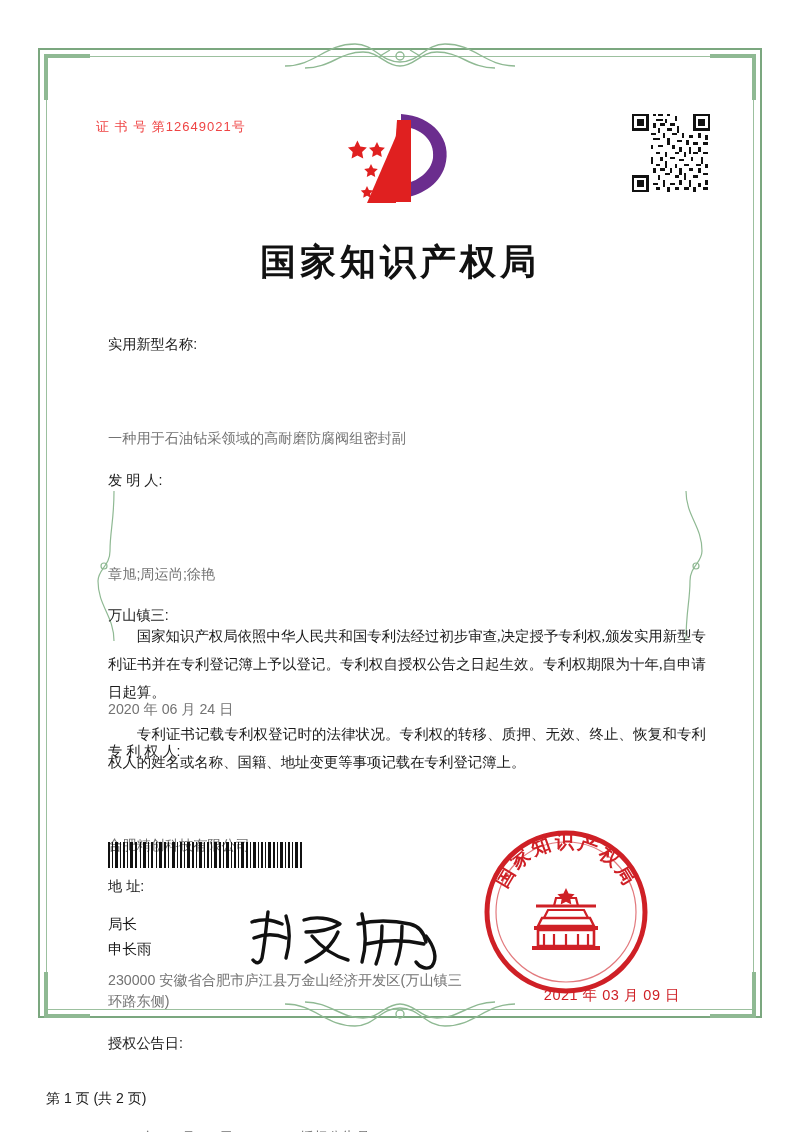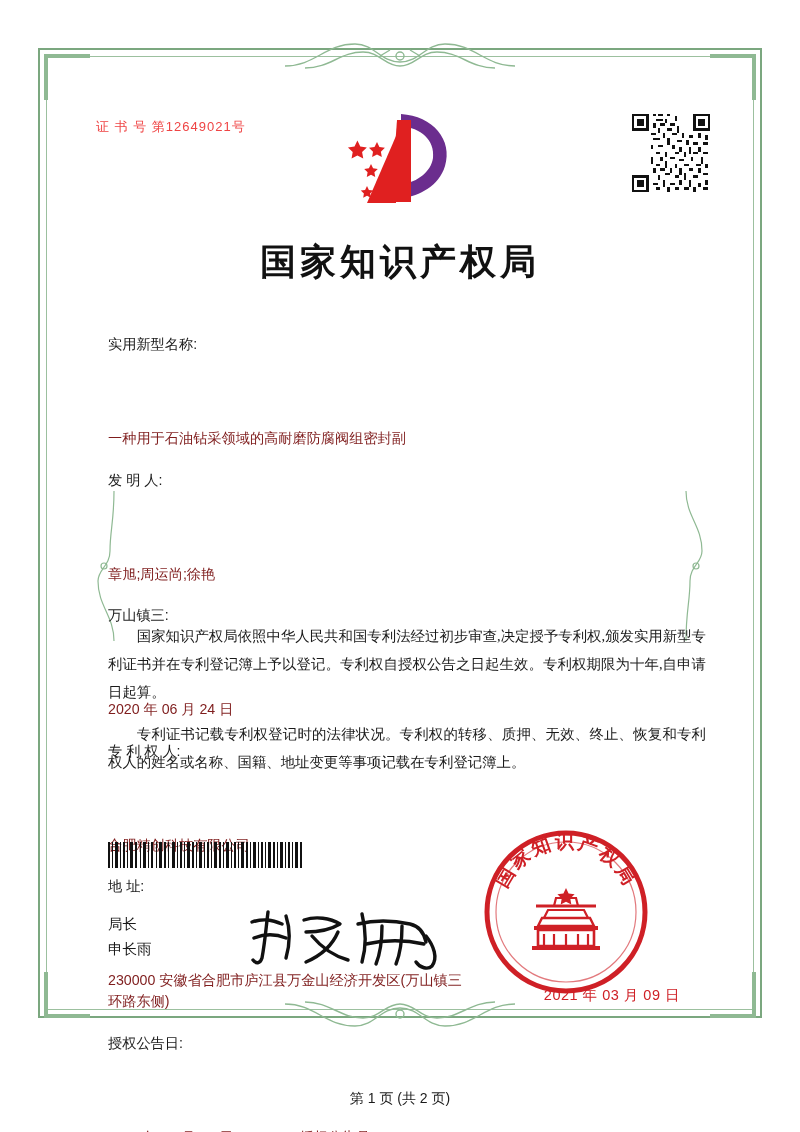--- a/index.html
+++ b/index.html
@@ -149,21 +149,21 @@
     flex: 0 0 86px;
     white-space: pre;
     color: #1a1a1a;
   }
   .field-sep {
     width: 8px;
     flex: 0 0 8px;
   }
   .field-value {
     flex: 1;
-    color: #7f1d1d;
+    color: #737373;
   }
   .field-value .line2 {
     display: block;
     margin-top: 0;
   }
   .inline-pair {
     display: flex;
     align-items: baseline;
   }
   .inline-pair .second-label {
@@ -230,21 +230,21 @@
     color: #cf2026;
     font-family: "Liberation Sans", sans-serif;
     letter-spacing: 0.5px;
   }
 
   .page-no {
     position: absolute;
     left: 0;
     right: 0;
     top: 1034px;
-    text-align: center;
+    text-align: left;
     font-size: 14px;
     font-family: "Liberation Sans", sans-serif;
     color: #1a1a1a;
   }
 </style>
 </head>
 <body>
 
 <div class="border-outer"></div>
 <div class="border-inner"></div>

